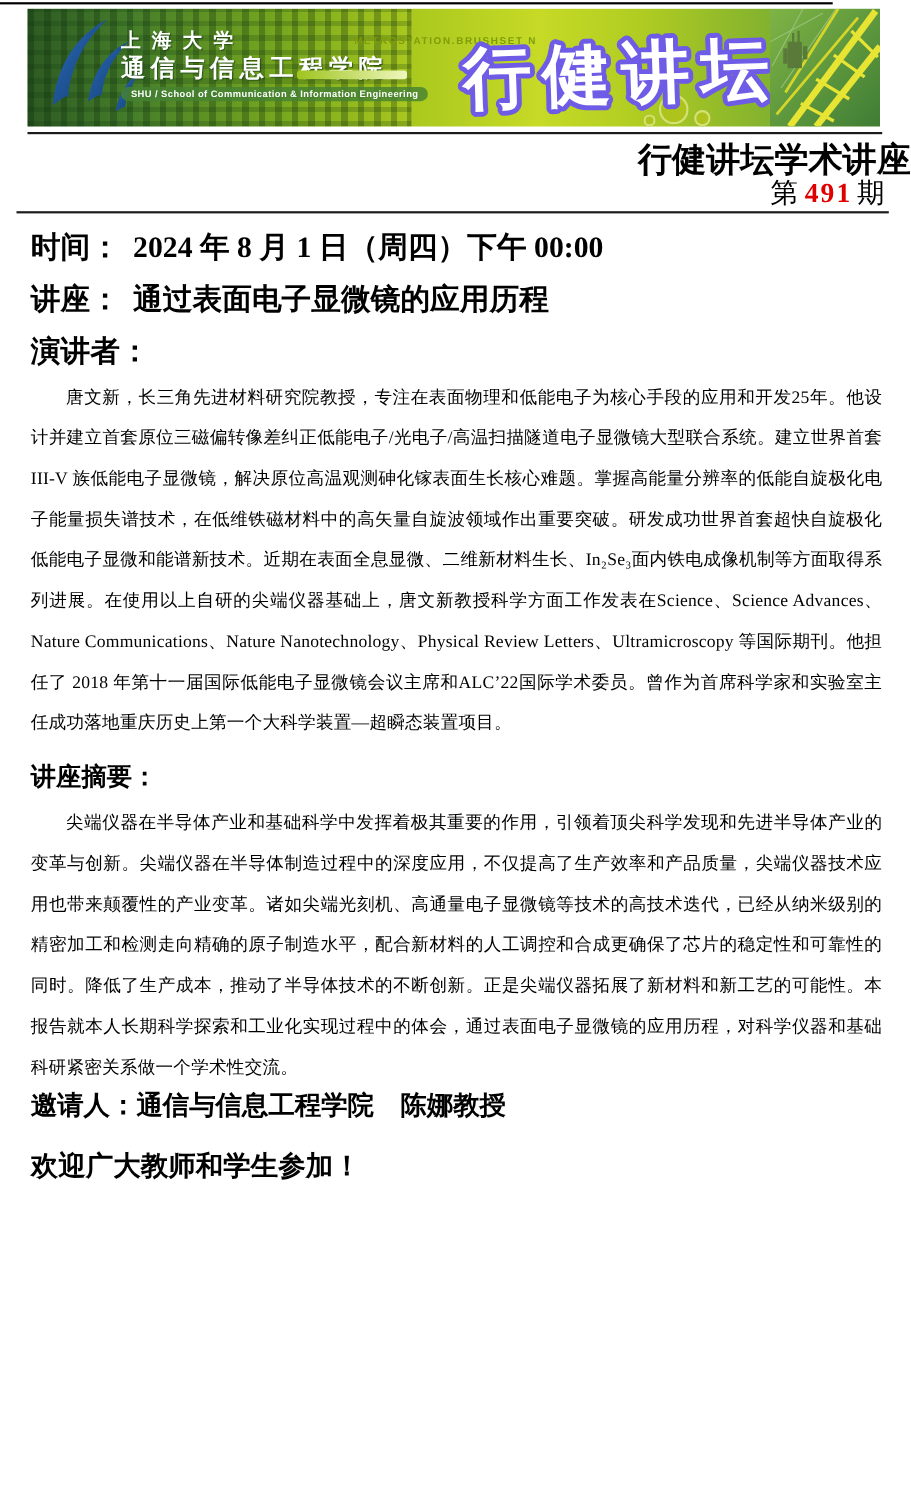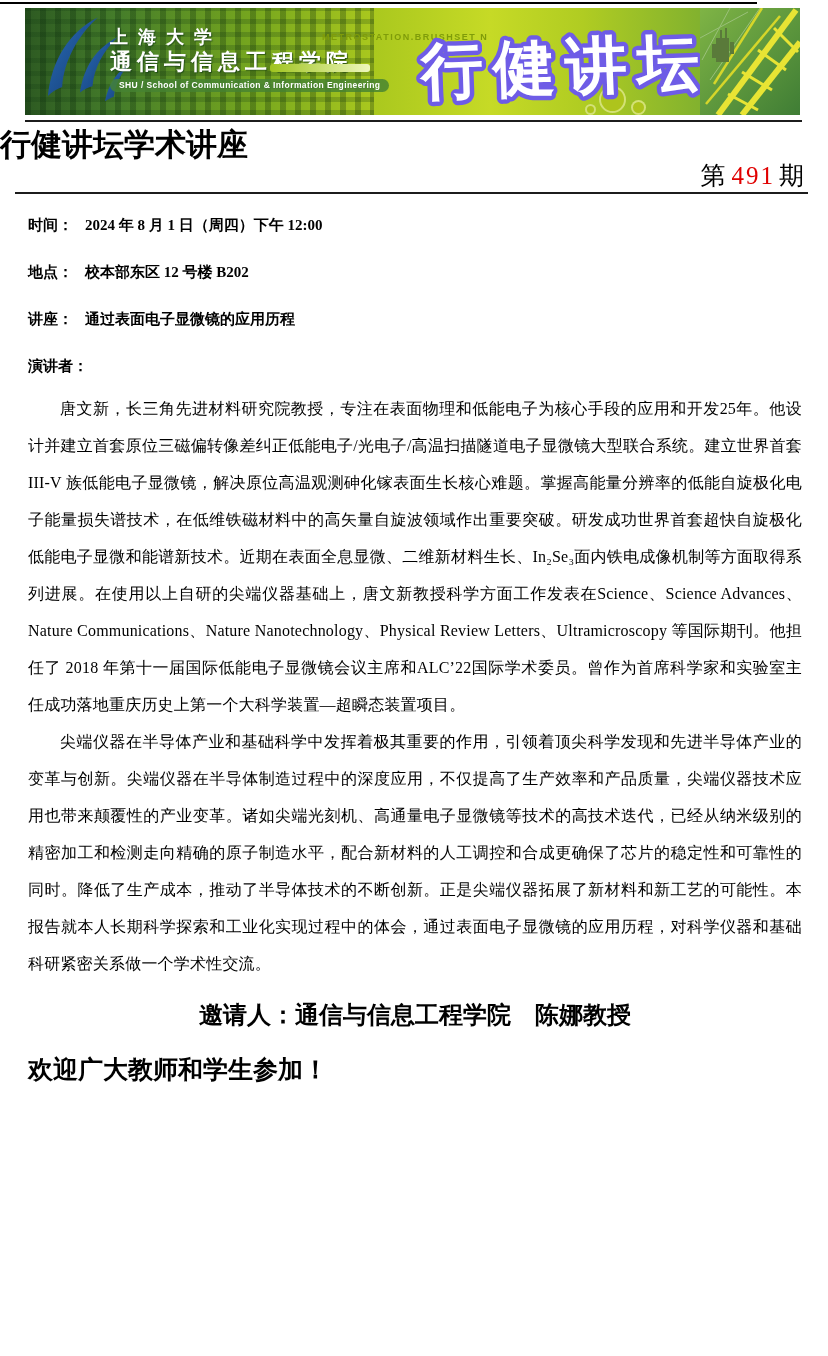--- a/index.html
+++ b/index.html
@@ -54,44 +54,44 @@
   .forum-svg{position:absolute;left:390px;top:10px;width:300px;height:97px;overflow:visible;}
   .forum-svg text{
     font-family:"Liberation Sans","DejaVu Sans",sans-serif;font-weight:bold;
     font-size:62px;letter-spacing:10px;fill:#fff;stroke:#6e5ce6;stroke-width:9px;
     stroke-linejoin:round;paint-order:stroke fill;
   }
   .tower{position:absolute;right:0;top:0;width:100px;height:107px;}
 
   
   .lecture-title{
-    position:absolute;top:124px;left:0;width:100%;text-align:left;
+    position:absolute;top:124px;left:0;width:100%;text-align:right;
     font-family:"Liberation Sans","DejaVu Sans",sans-serif;font-weight:bold;font-size:31px;
   }
   .issue-line{
     position:absolute;top:159px;right:22px;font-size:25px;letter-spacing:2px;
   }
-  .issue-number{color:#e00000;font-weight:normal;padding:0 4px;margin-top:41px;}
+  .issue-number{color:#e00000;font-weight:bold;padding:0 4px;margin-top:41px;}
 
   
   .content{position:absolute;top:202px;left:28px;width:774px;}
   .detail-row{
     display:flex;align-items:baseline;gap:12px;height:47px;line-height:47px;
-    font-weight:bold;font-size:15px;
+    font-weight:bold;font-size:27px;
   }
   .section-heading{
     height:46px;line-height:46px;font-weight:bold;font-size:23px;
   }
   .body-par{
     margin:0;font-size:16px;line-height:37px;text-align:justify;text-indent:2em;
     letter-spacing:.2px;
   }
   .invite-line{
-    margin-top:16px;font-family:"Liberation Sans","DejaVu Sans",sans-serif;
-    font-weight:bold;font-size:24px;line-height:34px;text-align:center;
+    font-family:"Liberation Sans","DejaVu Sans",sans-serif;
+    font-weight:bold;font-size:24px;line-height:34px;
   }
   .welcome-line{
     margin-top:20px;font-family:"Liberation Sans","DejaVu Sans",sans-serif;
     font-weight:bold;font-size:25px;line-height:34px;
   }
 </style>
 </head>
 <body>
 
 <div class="page">
@@ -170,35 +170,32 @@
   <div class="lecture-title">行健讲坛学术讲座</div>
 
   <div class="issue-line"><span>第</span><span class="issue-number">491</span><span>期</span></div>
 
   <div class="header-rule"></div>
 
   <div class="content">
 
     <div class="detail-row">
       <span>时间：</span>
-      <span>2024 年 8 月 1 日（周四）下午 12:00</span>
-    </div>
-    <div class="detail-row">
-      <span>地点：</span>
-      <span>校本部东区 12 号楼 B202</span>
+      <span>2024 年 8 月 1 日（周四）下午 00:00</span>
     </div>
     <div class="detail-row">
       <span>讲座：</span>
       <span>通过表面电子显微镜的应用历程</span>
     </div>
     <div class="detail-row">
       <span>演讲者：</span>
     </div>
 
     <p class="body-par">唐文新，长三角先进材料研究院教授，专注在表面物理和低能电子为核心手段的应用和开发25年。他设计并建立首套原位三磁偏转像差纠正低能电子/光电子/高温扫描隧道电子显微镜大型联合系统。建立世界首套 III-V 族低能电子显微镜，解决原位高温观测砷化镓表面生长核心难题。掌握高能量分辨率的低能自旋极化电子能量损失谱技术，在低维铁磁材料中的高矢量自旋波领域作出重要突破。研发成功世界首套超快自旋极化低能电子显微和能谱新技术。近期在表面全息显微、二维新材料生长、In₂Se₃面内铁电成像机制等方面取得系列进展。在使用以上自研的尖端仪器基础上，唐文新教授科学方面工作发表在Science、Science Advances、Nature Communications、Nature Nanotechnology、Physical Review Letters、Ultramicroscopy 等国际期刊。他担任了 2018 年第十一届国际低能电子显微镜会议主席和ALC’22国际学术委员。曾作为首席科学家和实验室主任成功落地重庆历史上第一个大科学装置—超瞬态装置项目。</p>
 
+    <div class="section-heading" style="margin-top:8px;">讲座摘要：</div>
     <p class="body-par">尖端仪器在半导体产业和基础科学中发挥着极其重要的作用，引领着顶尖科学发现和先进半导体产业的变革与创新。尖端仪器在半导体制造过程中的深度应用，不仅提高了生产效率和产品质量，尖端仪器技术应用也带来颠覆性的产业变革。诸如尖端光刻机、高通量电子显微镜等技术的高技术迭代，已经从纳米级别的精密加工和检测走向精确的原子制造水平，配合新材料的人工调控和合成更确保了芯片的稳定性和可靠性的同时。降低了生产成本，推动了半导体技术的不断创新。正是尖端仪器拓展了新材料和新工艺的可能性。本报告就本人长期科学探索和工业化实现过程中的体会，通过表面电子显微镜的应用历程，对科学仪器和基础科研紧密关系做一个学术性交流。</p>
 
     <div class="invite-line">邀请人：通信与信息工程学院　陈娜教授</div>
     <div class="welcome-line">欢迎广大教师和学生参加！</div>
   </div>
 
 </div>
 
 </body></html>

